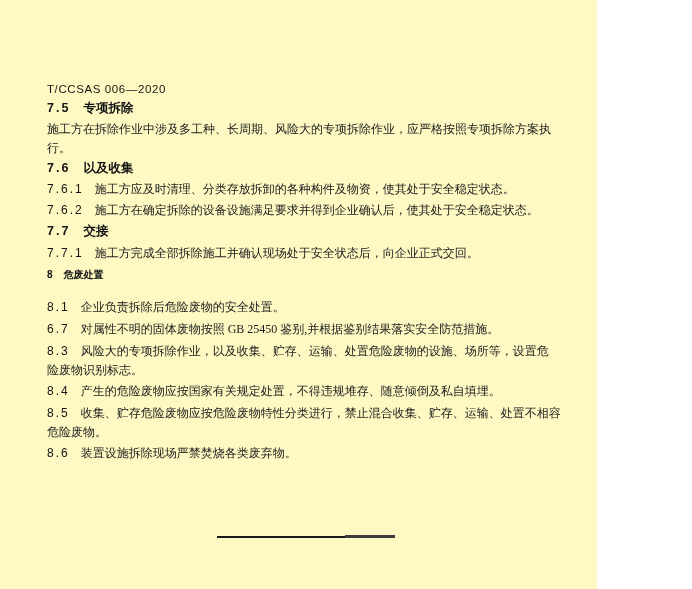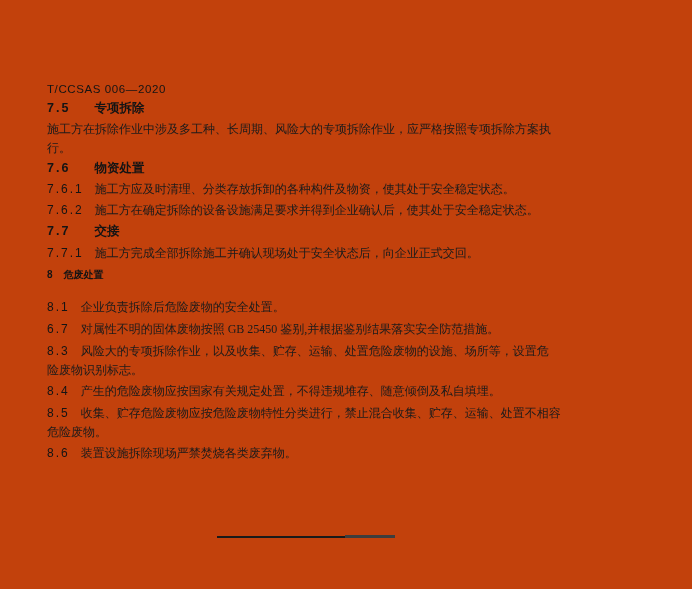--- a/index.html
+++ b/index.html
@@ -4,22 +4,22 @@
 <style>
   * { box-sizing: border-box; }
   html, body { margin: 0; padding: 0; }
   body {
     width: 692px; height: 589px;
     background: #ffffff;
     font-family: "Liberation Serif", serif;
   }
   .page {
     position: relative;
-    width: 692px; height: 589px;
-    background: #c2410c;
+    width: 597px; height: 589px;
+    background: #fef9c3;
     overflow: hidden;
     color: #1b1b1b;
   }
   .content {
     position: absolute;
     left: 47px; top: 80px;
     width: 560px;
   }
   .line {
     font-family: "Liberation Serif", serif;
@@ -45,21 +45,21 @@
     color: #141414;
   }
   .h1 {
     font-family: "Liberation Sans", sans-serif;
     font-weight: 700;
     font-size: 10px;
     line-height: 19px;
     white-space: nowrap;
     color: #141414;
   }
-  .sec-num { display: inline-block; letter-spacing: 2px; margin-right: 24px; }
+  .sec-num { display: inline-block; letter-spacing: 2px; margin-right: 13px; }
   .h1 .sec-num { margin-right: 10px; letter-spacing: 1px; }
   .cl-num {
     font-family: "Liberation Sans", sans-serif;
     font-weight: 400;
     font-size: 12px;
     letter-spacing: 2px;
     margin-right: 11px;
     color: #141414;
   }
   .mb0  { margin-bottom: 0; }
@@ -88,21 +88,21 @@
 <div class="page">
   <div class="content">
 
     <div class="doc-header mb0">T/CCSAS 006—2020</div>
 
     <div class="h2 mb2"><span class="sec-num">7.5</span><span>专项拆除</span></div>
 
     <div class="line mb0">施工方在拆除作业中涉及多工种、长周期、风险大的专项拆除作业，应严格按照专项拆除方案执</div>
     <div class="line mb1">行。</div>
 
-    <div class="h2 mb2"><span class="sec-num">7.6</span><span>物资处置</span></div>
+    <div class="h2 mb2"><span class="sec-num">7.6</span><span>以及收集</span></div>
 
     <div class="line mb2"><span class="cl-num">7.6.1</span><span>施工方应及时清理、分类存放拆卸的各种构件及物资，使其处于安全稳定状态。</span></div>
 
     <div class="line mb2"><span class="cl-num">7.6.2</span><span>施工方在确定拆除的设备设施满足要求并得到企业确认后，使其处于安全稳定状态。</span></div>
 
     <div class="h2 mb3"><span class="sec-num">7.7</span><span>交接</span></div>
 
     <div class="line mb2"><span class="cl-num">7.7.1</span><span>施工方完成全部拆除施工并确认现场处于安全状态后，向企业正式交回。</span></div>
 
 

